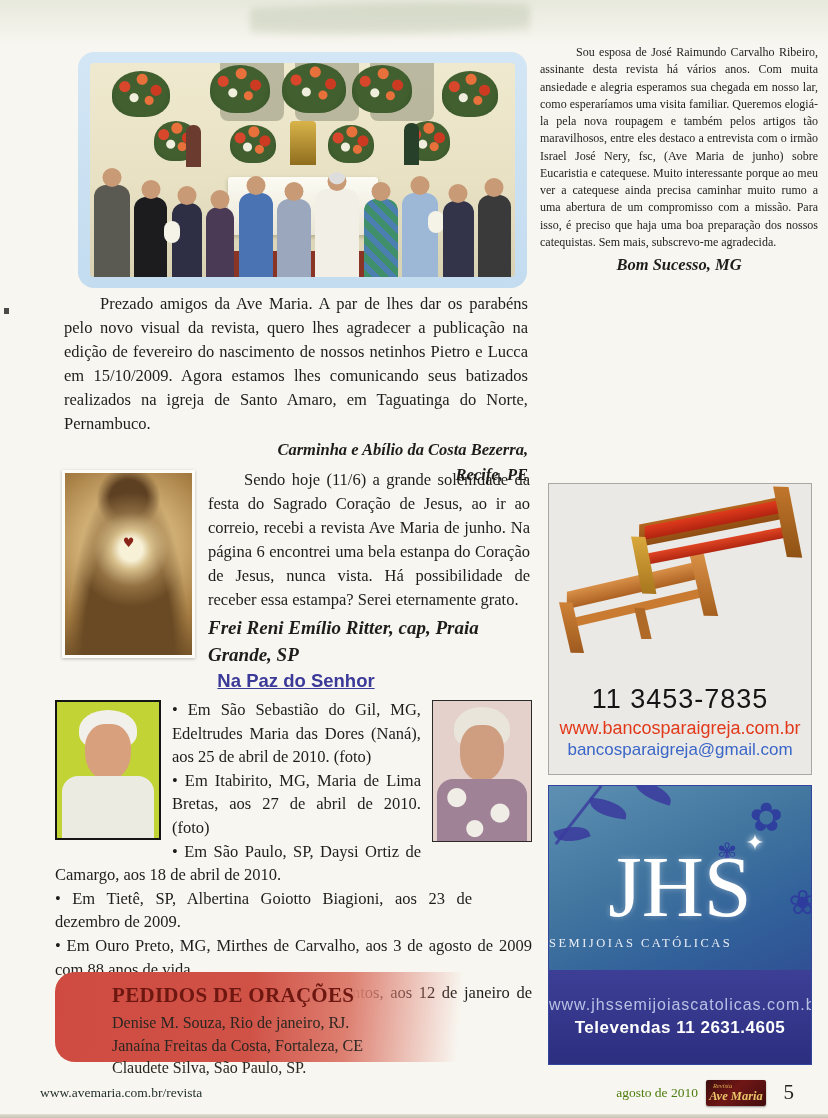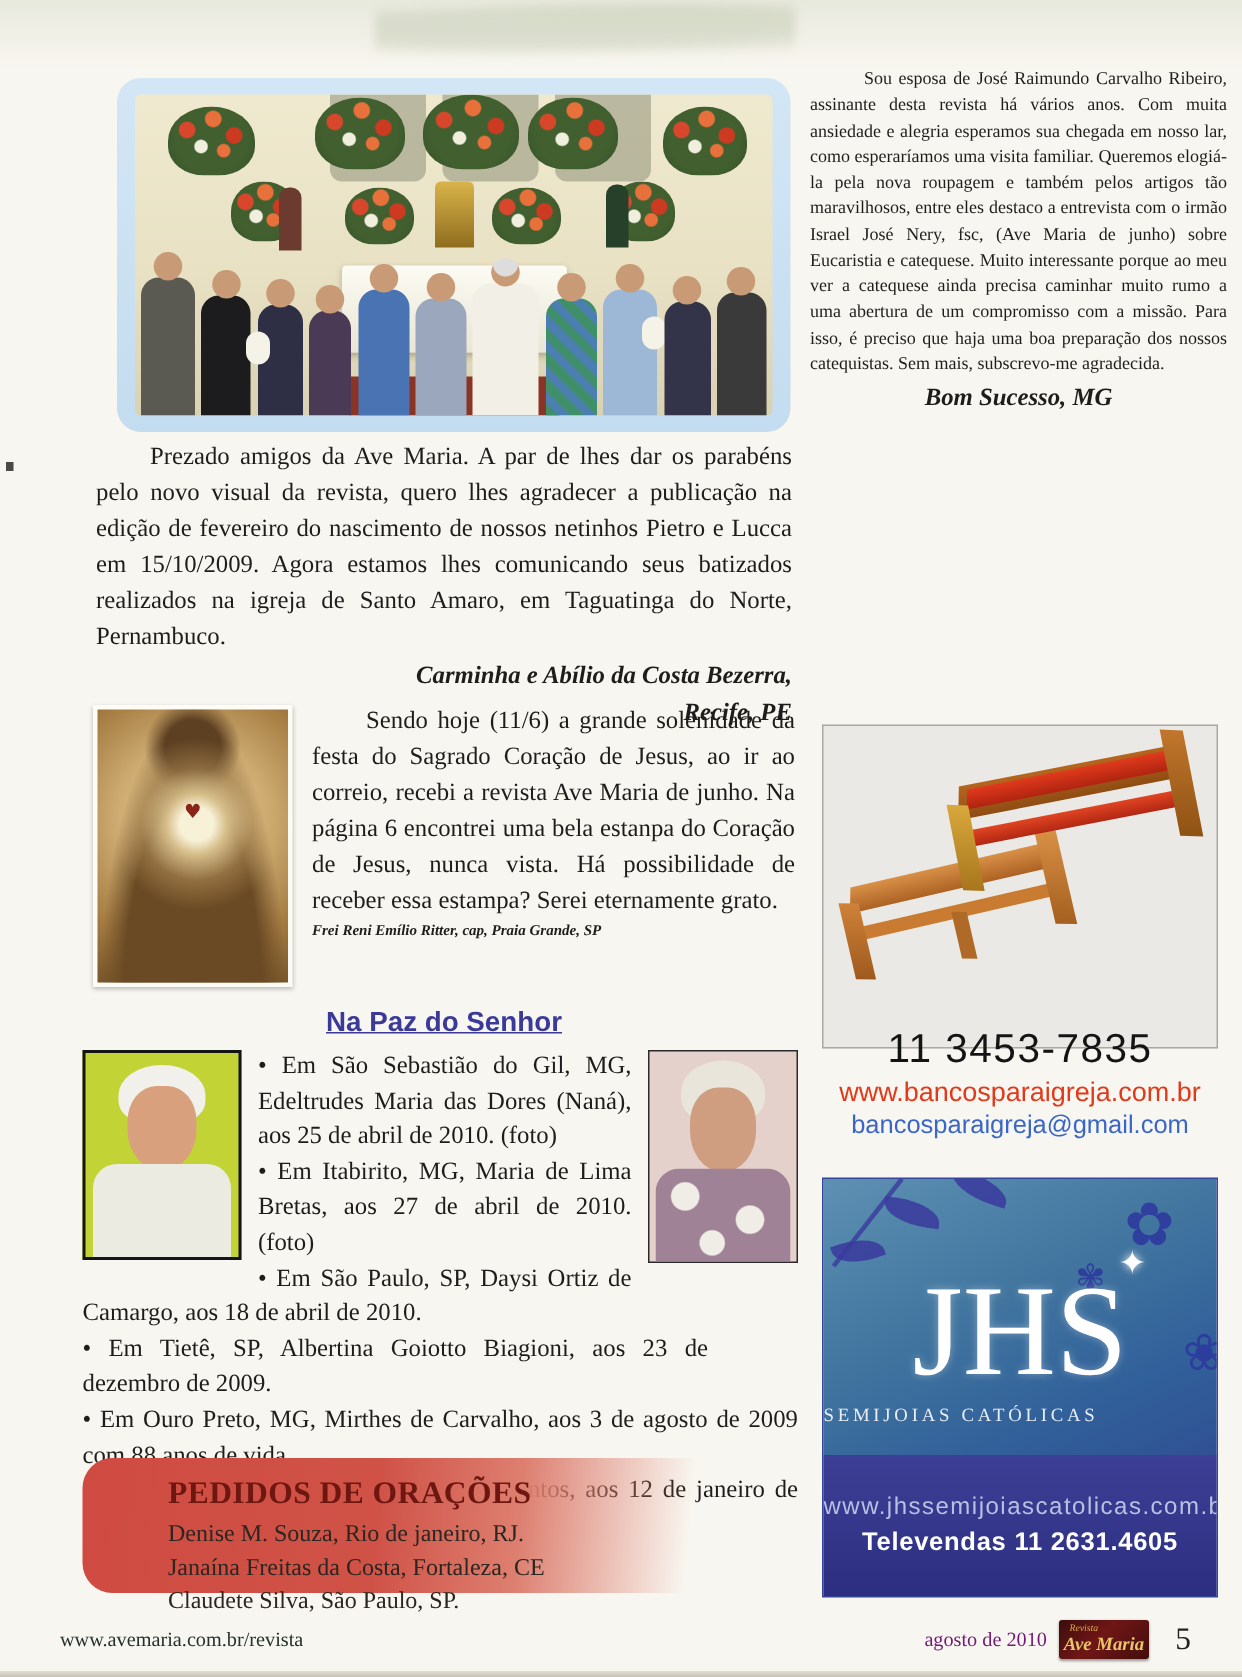--- a/index.html
+++ b/index.html
@@ -50,21 +50,21 @@
   .sacred-card{float:left;width:127px;height:182px;margin:2px 13px 4px 0;background:#fdfcf7;
         box-shadow:0 1px 3px rgba(0,0,0,.25);padding:3px;}
   .sacred{position:relative;width:100%;height:100%;
         background:
         radial-gradient(circle at 52% 42%,rgba(255,250,225,.95) 0 9%,rgba(242,220,165,.8) 16%,rgba(205,168,108,.4) 30%,transparent 46%),
         radial-gradient(circle at 50% 14%,#5d4022 0 11%,transparent 19%),
         radial-gradient(ellipse at 50% 112%,#6a4a24 0 52%,transparent 70%),
         radial-gradient(circle at 50% 40%,#ecd6a8 0%,#cfae74 38%,#a57c42 72%,#77562a 100%);}
   .heart-glyph{position:absolute;left:50%;top:38%;transform:translate(-50%,-50%);font-size:13px;color:#8a2418;
         font-family:"DejaVu Sans",sans-serif;}
-  .sig-left{margin:2px 0 0;font-weight:bold;font-style:italic;font-size:10px;line-height:1.45;}
+  .sig-left{margin:2px 0 0;font-weight:bold;font-style:italic;font-size:19px;line-height:1.45;}
 
   
   .obit-heading{position:absolute;left:64px;top:670px;width:464px;margin:0;text-align:center;
         font-family:"Liberation Sans","DejaVu Sans",sans-serif;font-size:18.5px;font-weight:bold;color:#3b3a99;text-decoration:underline;}
   .obits{position:absolute;left:55px;top:698px;width:477px;font-size:16.5px;line-height:1.43;text-align:justify;}
   .portrait{position:relative;overflow:hidden;}
   .portrait-left{float:left;width:102px;height:136px;border:2px solid #151515;margin:2px 11px 4px 0;background:#c2d336;}
   .portrait-right{float:right;width:98px;height:140px;border:1px solid #2a2a2a;margin:2px 0 4px 11px;background:#e4d1cb;}
   .hair{position:absolute;left:50%;transform:translateX(-50%);border-radius:50% 50% 40% 40%;}
   .face{position:absolute;left:50%;transform:translateX(-50%);border-radius:42% 42% 48% 48%;}
@@ -78,21 +78,21 @@
         padding:11px 0 0 57px;box-sizing:border-box;}
   .pr-title{margin:0 0 4px;font-weight:bold;font-size:21px;color:#6d1710;letter-spacing:.3px;}
   .pr{margin:0;font-size:16px;line-height:1.42;color:#2c2620;}
 
   
   .letter3{position:absolute;left:540px;top:44px;width:278px;}
   .letter3 .body-text{font-size:12px;line-height:1.44;}
   .sig-center{margin:2px 0 0;text-align:center;font-weight:bold;font-style:italic;font-size:16.5px;line-height:1.4;}
 
   
-  .ad-pews{position:absolute;left:548px;top:483px;width:264px;height:216px;background:#ebe9e5;
+  .ad-pews{position:absolute;left:548px;top:483px;width:264px;height:292px;background:#ebe9e5;
         border:1px solid #aaa8a2;box-sizing:border-box;}
   .pews-art{position:absolute;left:0;top:0;right:0;height:200px;}
   .pew{position:absolute;}
   .pew div{position:absolute;}
   .pew1{left:14px;top:92px;width:152px;height:70px;transform:rotate(-13deg);}
   .pew1 .back{top:0;left:8px;width:136px;height:17px;background:linear-gradient(#d89048,#ad6223);transform:skewX(-14deg);}
   .pew1 .seat{top:27px;left:2px;width:148px;height:9px;background:#c97b31;transform:skewX(-14deg);}
   .pew1 .endl{left:0;top:10px;width:13px;height:52px;background:linear-gradient(#cf8238,#9e5a1e);transform:skewY(14deg);}
   .pew1 .endr{right:0;top:-8px;width:14px;height:64px;background:linear-gradient(#d88f45,#a5601f);transform:skewY(14deg);}
   .pew1 .mid{left:72px;top:32px;width:10px;height:32px;background:#b06a28;transform:skewY(14deg);}
@@ -126,21 +126,21 @@
   .jhs-band{position:absolute;left:0;right:0;bottom:0;height:94px;
         background:linear-gradient(180deg,#3c3f95 0%,#2c2f80 100%);}
   .jhs-site{position:absolute;left:0;right:0;top:26px;text-align:center;color:#b6c1e4;
         font-family:"Liberation Sans","DejaVu Sans",sans-serif;font-size:16px;letter-spacing:1px;}
   .jhs-phone{position:absolute;left:0;right:0;top:48px;text-align:center;color:#fff;font-weight:bold;
         font-family:"Liberation Sans","DejaVu Sans",sans-serif;font-size:17px;letter-spacing:.5px;}
 
   
   .footer{position:absolute;left:0;right:0;top:1078px;height:30px;}
   .footer-url{position:absolute;left:40px;top:7px;font-size:13.5px;color:#23312e;}
-  .footer-date{position:absolute;right:130px;top:7px;font-size:13.5px;color:#701a75;}
+  .footer-date{position:absolute;right:130px;top:7px;font-size:13.5px;color:#4d7c0f;}
   .footer-logo{position:absolute;right:62px;top:2px;width:60px;height:26px;border-radius:2px;
         background:linear-gradient(135deg,#3c0d0d 0%,#701616 45%,#430d0d 100%);box-shadow:0 1px 2px rgba(0,0,0,.4);}
   .logo-small{position:absolute;left:7px;top:2px;font-size:6.5px;color:#d9a94e;font-style:italic;}
   .logo-main{position:absolute;left:0;right:0;top:9px;text-align:center;font-size:12.5px;font-style:italic;
         font-weight:bold;color:#e8c568;}
   .page-num{position:absolute;right:34px;top:2px;font-size:21px;color:#23231f;}
   .bottom-rule{position:absolute;left:0;right:0;bottom:0;height:4px;
         background:linear-gradient(180deg,#e2ded2,#c6c2b4);}
 </style>
 </head>

